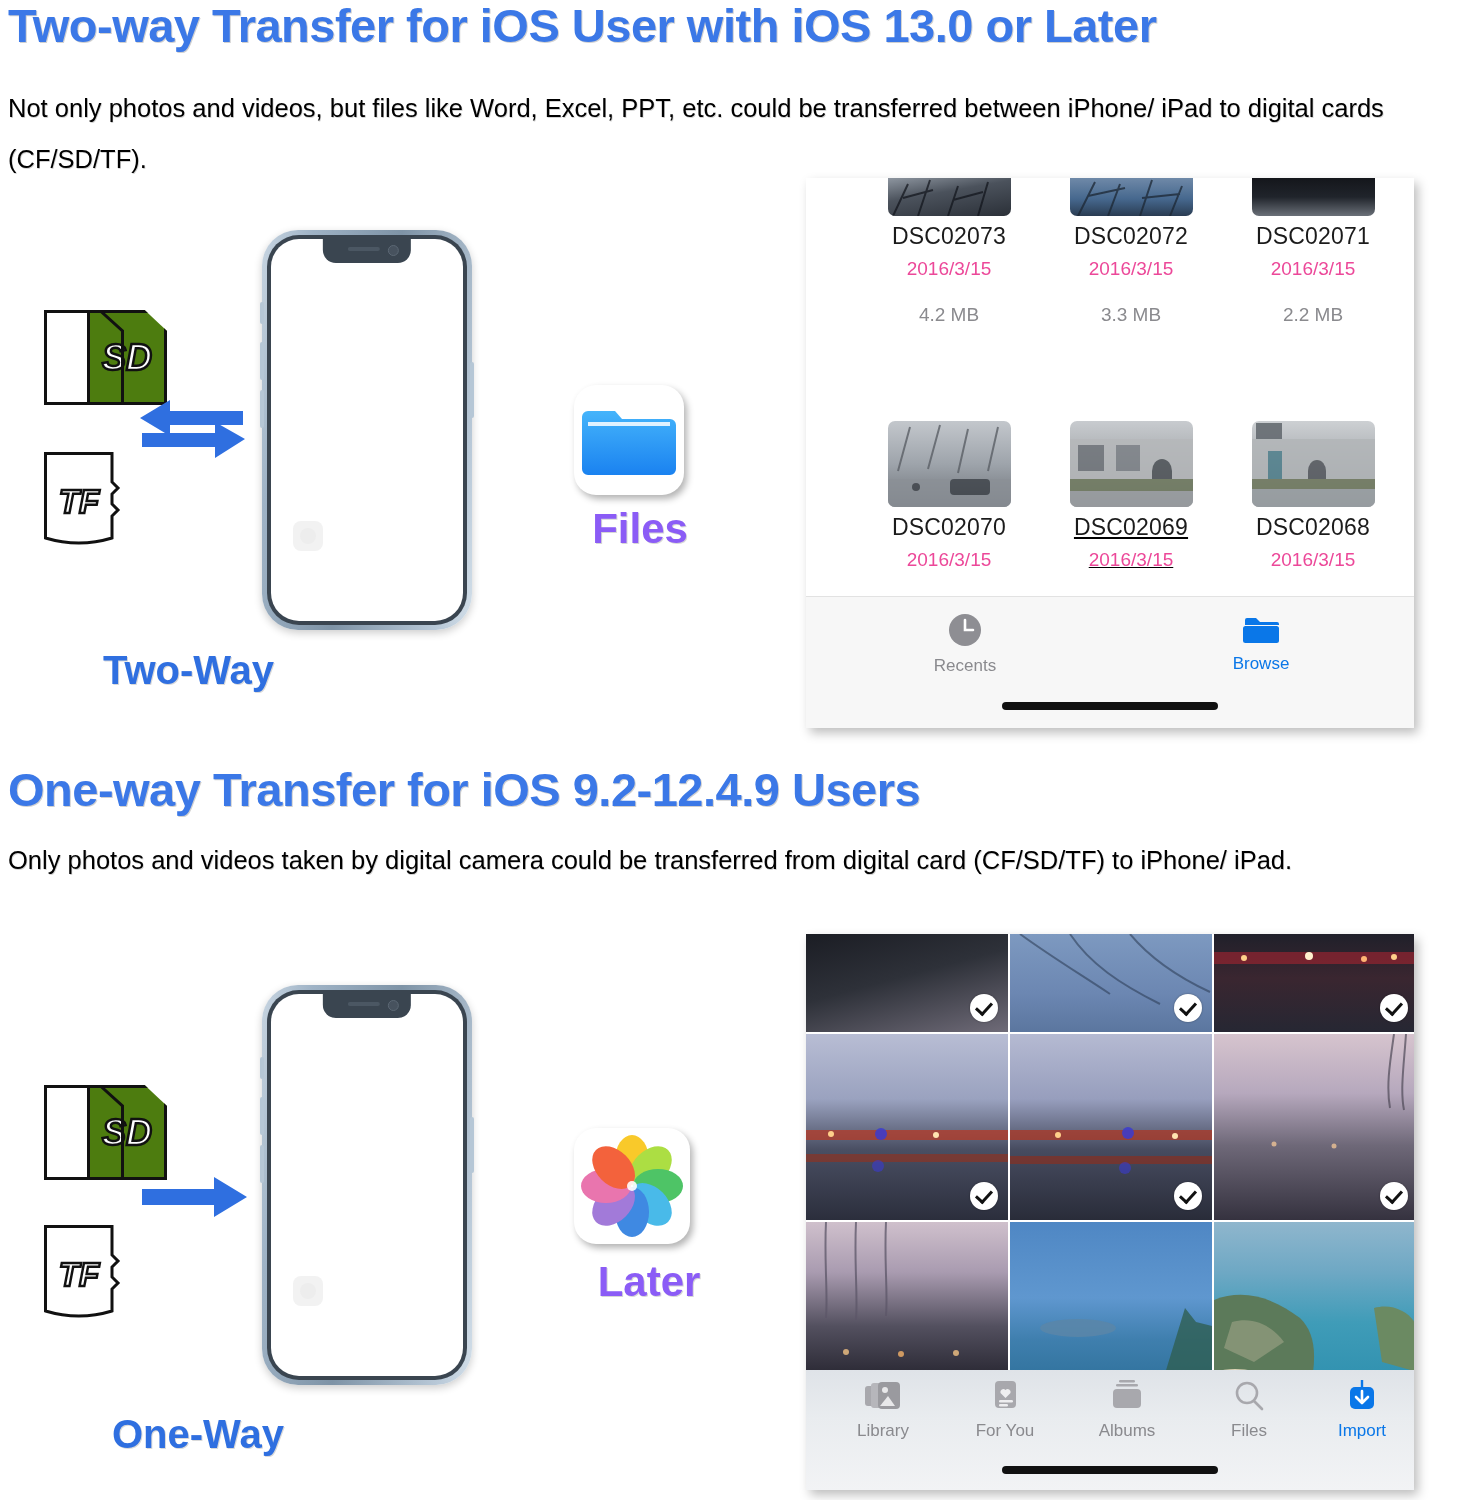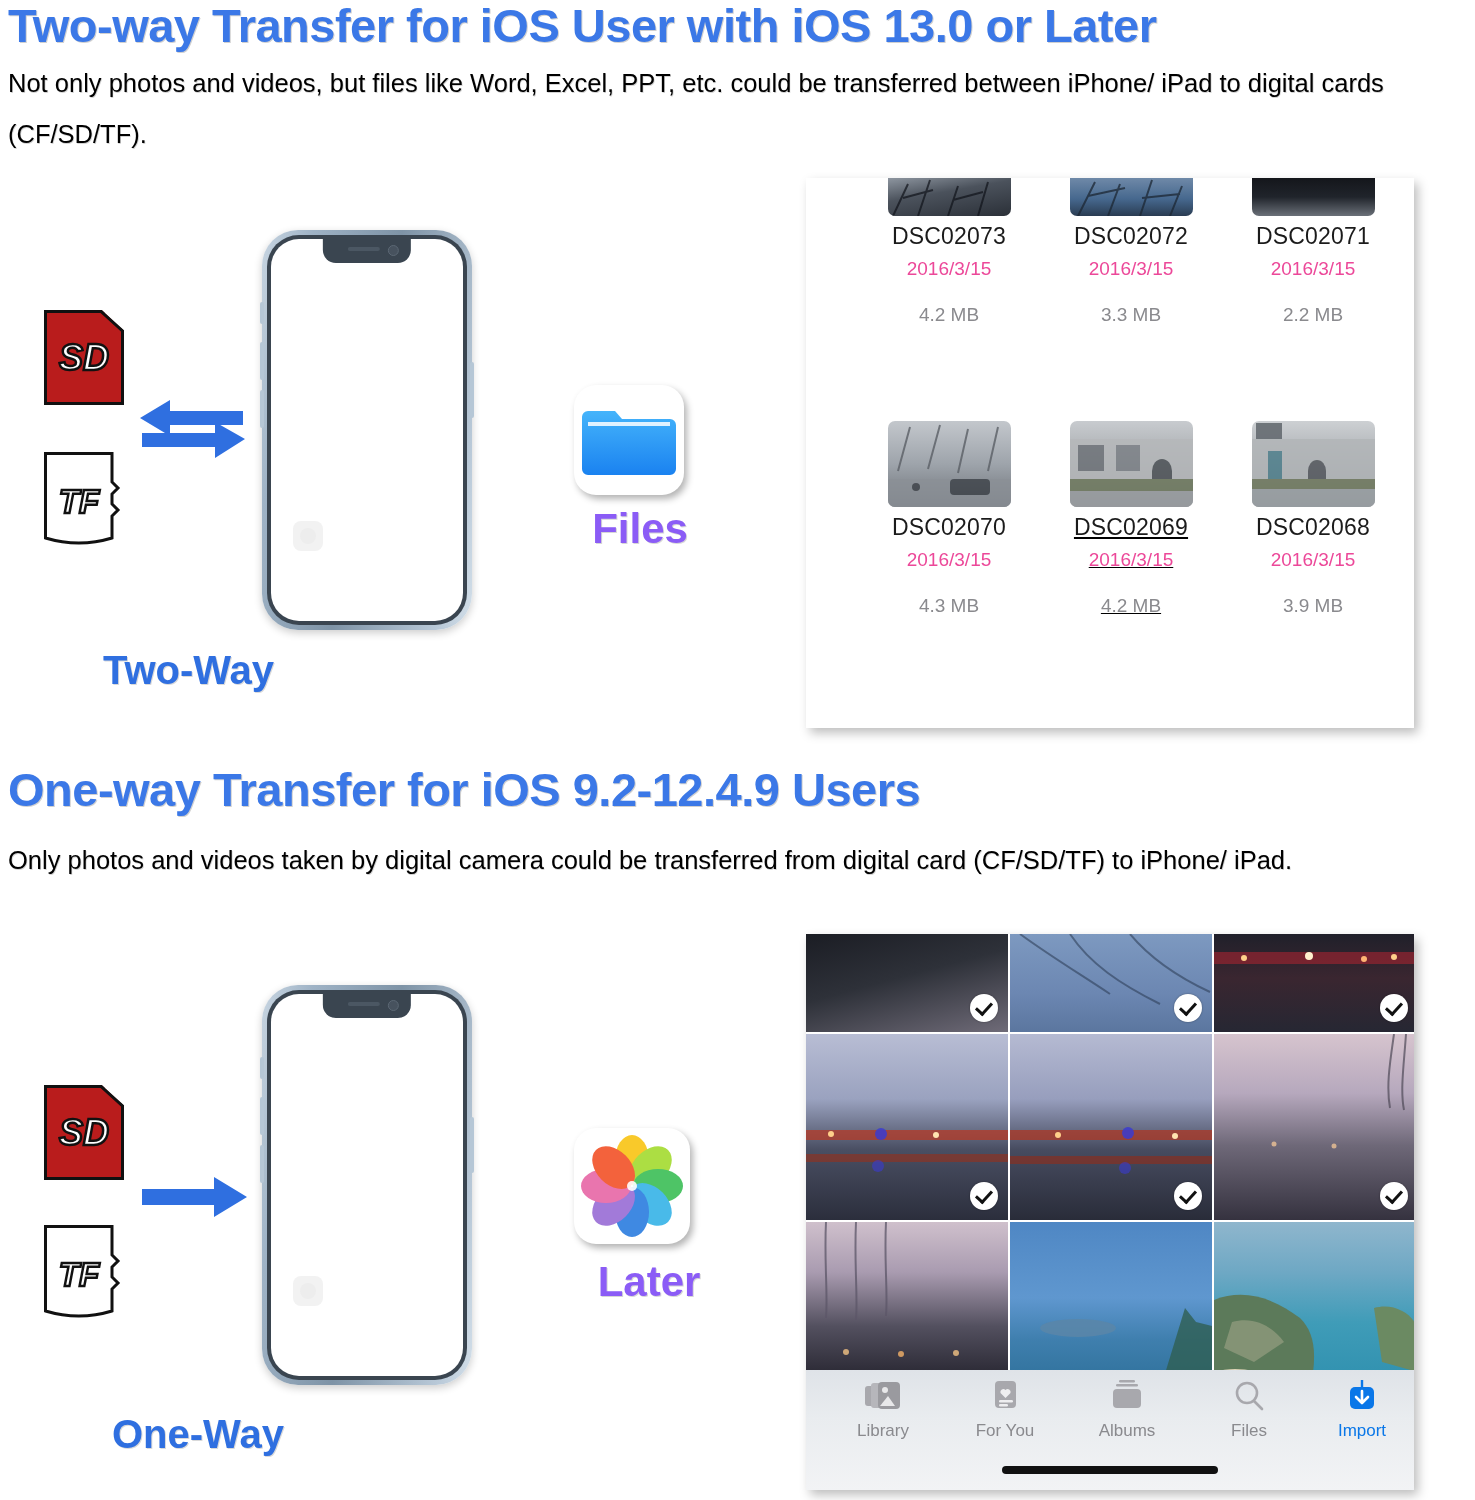--- a/index.html
+++ b/index.html
@@ -12,32 +12,32 @@
     letter-spacing:-0.5px;white-space:nowrap;
     text-shadow:1px 1px 0 rgba(120,120,120,.35);
   }
   #heading-one{left:8px;top:-2px;font-size:47px;}
   #heading-two{left:8px;top:762px;font-size:47px;}
 
   .section-desc{
     position:absolute;font-size:25.5px;color:#000;line-height:51px;
     font-weight:500;text-shadow:0.7px 0.7px 0 rgba(110,110,110,.30);
   }
-  #desc-one{left:8px;top:58px;width:1440px;}
+  #desc-one{left:8px;top:83px;width:1440px;}
   #desc-two{left:8px;top:835px;width:1470px;}
 
   .way-label{
     position:absolute;font-weight:bold;color:#2f6fe0;font-size:40px;
     text-shadow:1px 1px 0 rgba(130,130,130,.30);white-space:nowrap;
   }
   #two-way-label{left:103px;top:648px;}
   #one-way-label{left:112px;top:1412px;}
 
   
-  .card{position:absolute;border:3px solid #111;background:#b91c1c;box-sizing:border-box;}
+  .card{position:absolute;border:3px solid #111;background:#4d7c0f;box-sizing:border-box;margin-left:43px;}
   .card-letters{
     position:absolute;left:0;right:0;top:50%;transform:translateY(-50%);
     text-align:center;font-style:italic;font-weight:bold;
     -webkit-text-stroke:2.5px #111;color:#fff;
   }
   
   .sd-card{width:80px;height:95px;
     clip-path:polygon(0 0, 72% 0, 100% 22%, 100% 100%, 0 100%);}
   .sd-card .card-letters{font-size:36px;}
 
@@ -267,20 +267,37 @@
         <path d="M56 50 a9 11 0 0 1 18 0 v8 h-18 z" fill="#55595e"></path>
         <rect x="0" y="58" width="123" height="10" fill="#70795f"></rect>
         <rect x="0" y="68" width="123" height="18" fill="#9ba0a4"></rect>
       </svg>
     </div>
     <div class="file-name">DSC02068</div>
     <div class="file-date">2016/3/15</div>
     <div class="file-size">3.9 MB</div>
   </div>
 
+  <div class="tabbar" style="height:131px;">
+    <div class="tab tab-inactive" style="left:104px;top:16px;width:110px;">
+      <svg width="34" height="34" viewBox="0 0 34 34">
+        <circle cx="17" cy="17" r="16" fill="#8e8e93"></circle>
+        <path d="M17 7 V17 H25" stroke="#fff" stroke-width="2.6" fill="none" stroke-linecap="round"></path>
+      </svg>
+      <div class="tab-label">Recents</div>
+    </div>
+    <div class="tab tab-active" style="left:400px;top:16px;width:110px;">
+      <svg width="36" height="32" viewBox="0 0 36 32">
+        <path d="M2 5 h11 l4 4 h17 a2 2 0 0 1 2 2 v1 h-34 v-5 a2 2 0 0 1 2 -2 z" fill="#0a77e8"></path>
+        <rect x="0" y="13" width="36" height="17" rx="2.5" fill="#0a77e8"></rect>
+      </svg>
+      <div class="tab-label">Browse</div>
+    </div>
+    <div class="home-indicator" style="width:216px;bottom:18px;"></div>
+  </div>
 </div>
 
 <div class="section-heading" id="heading-two">One-way Transfer for iOS 9.2-12.4.9 Users</div>
 <div class="section-desc" id="desc-two">Only photos and videos taken by digital camera could be transferred from digital card (CF/SD/TF) to iPhone/ iPad.</div>
 
 <div class="card sd-card" style="left:44px;top:1085px;">
   <div class="card-letters">SD</div>
 </div>
 <svg style="position:absolute;left:44px;top:1085px;" width="80" height="95">
   <path d="M1.5 1.5 H57 L78.5 21 V93.5 H1.5 Z" fill="none" stroke="#111" stroke-width="3"></path>

